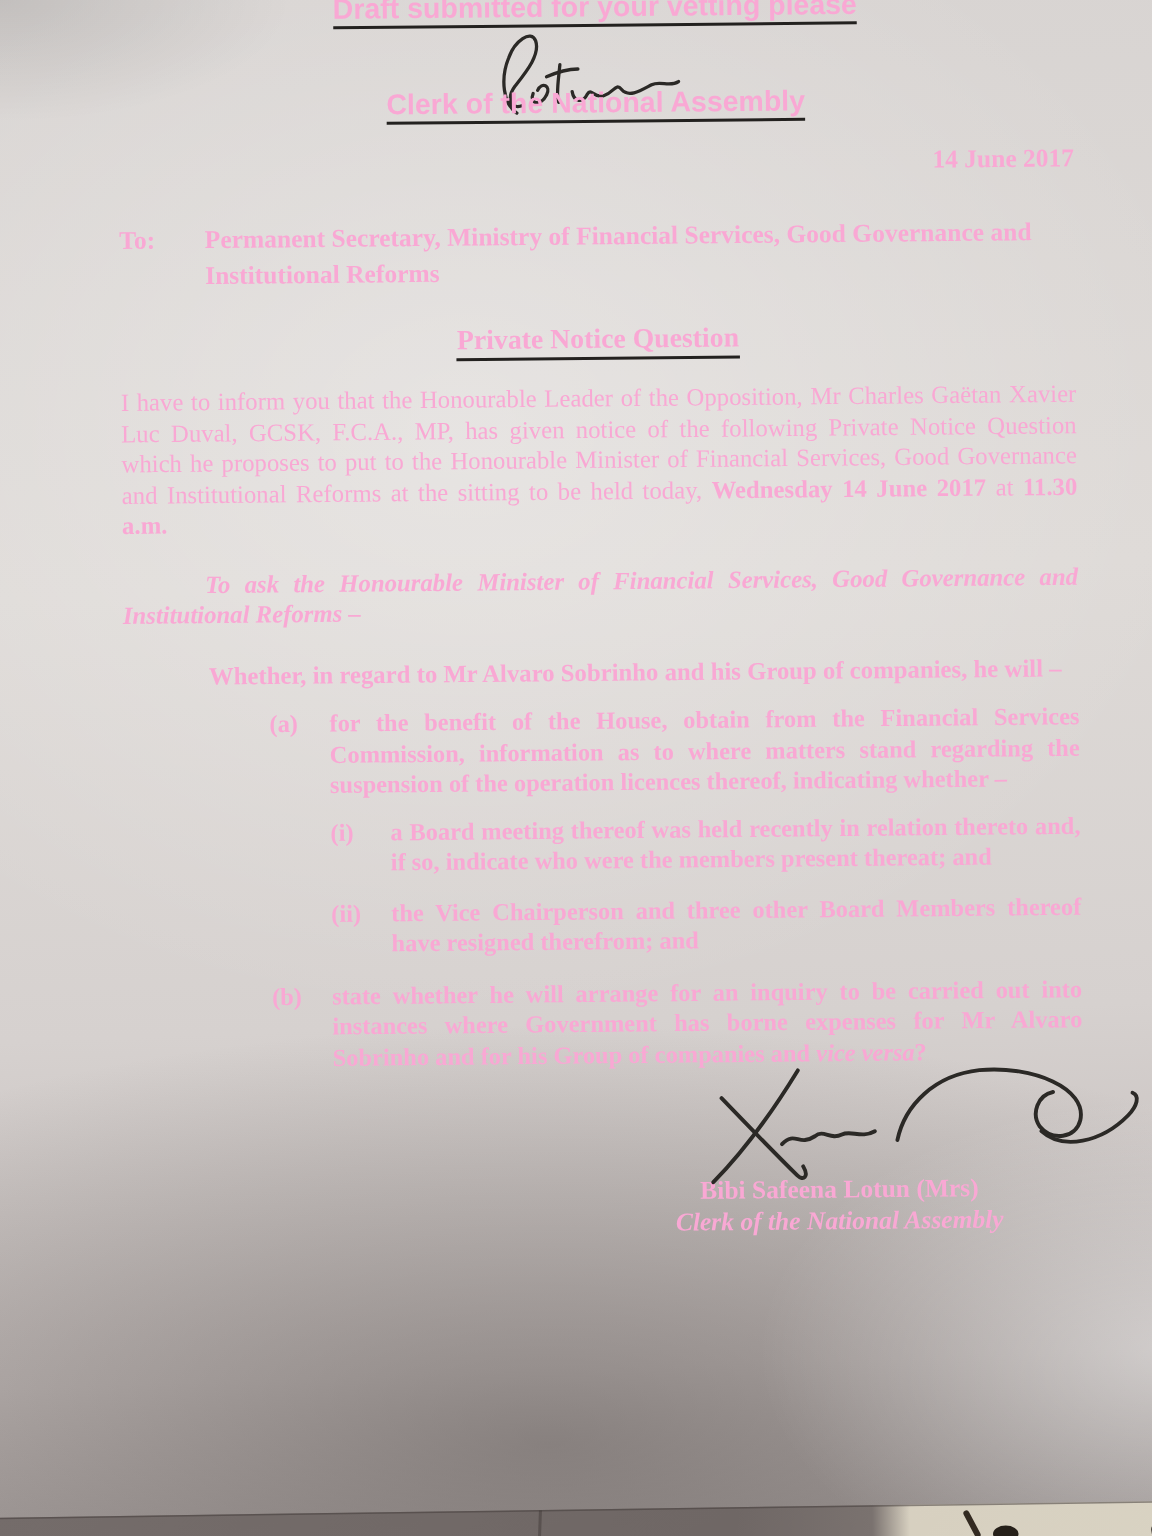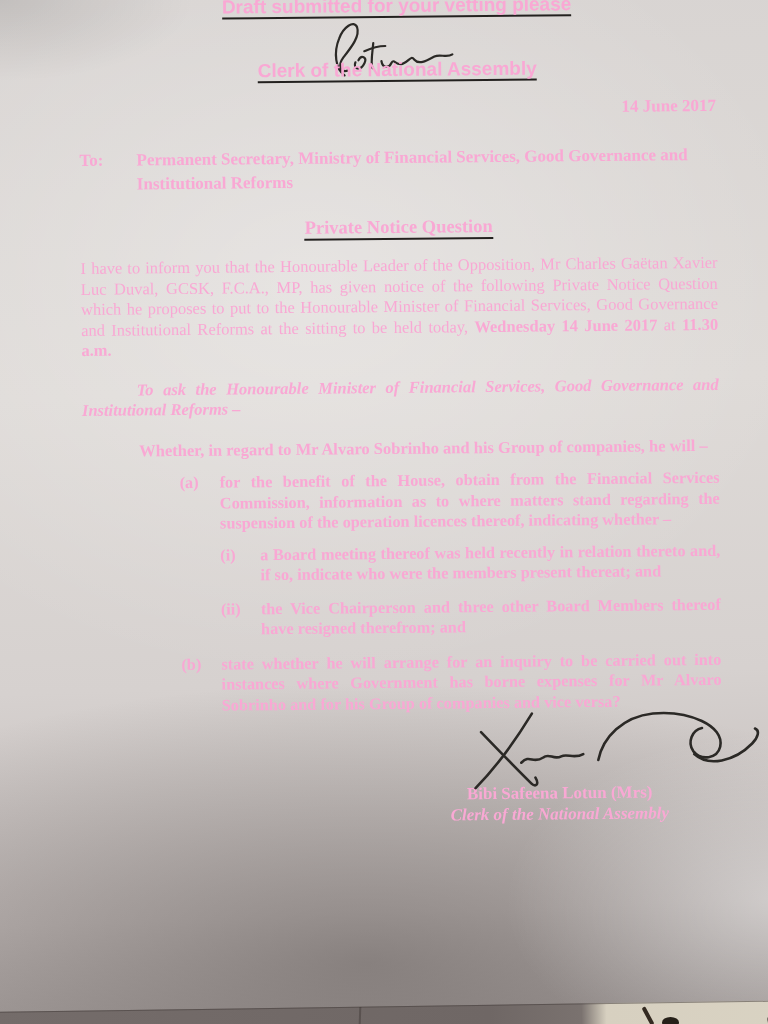--- a/index.html
+++ b/index.html
@@ -49,21 +49,21 @@
   .ask{margin-top:19px;font-size:16.5px;line-height:20.5px;font-weight:bold;font-style:italic;
        text-indent:55px;text-align:justify;}
   .whether{margin-top:20px;margin-left:57px;font-size:16.5px;line-height:20.5px;
        font-weight:bold;text-align:justify;}
   .item{display:flex;font-size:16.3px;line-height:20.5px;font-weight:bold;}
   .item .marker{flex:none;width:40px;}
   .item .itext{flex:1;text-align:justify;}
   .lvl1{margin-left:97px;}
   .lvl2{margin-left:137px;}
   .mt-a{margin-top:12px;} .mt-i{margin-top:11px;} .mt-ii{margin-top:13px;} .mt-b{margin-top:14px;}
-  .it{}
+  .it{font-style:italic;}
   .sign-area{margin-top:-4px;height:74px;position:relative;}
   .sign-area svg{position:absolute;right:-45px;top:2px;}
   .sign-name{width:330px;margin-left:auto;margin-right:-2px;text-align:center;
     font-size:17px;line-height:20px;font-weight:bold;margin-top:1px;}
   .sign-title{width:330px;margin-left:auto;margin-right:-2px;text-align:center;
     font-size:17px;line-height:21px;font-weight:bold;font-style:italic;}
   .ink{stroke:#2b2926;fill:none;stroke-linecap:round;stroke-linejoin:round;}
 </style>
 </head>
 <body>

